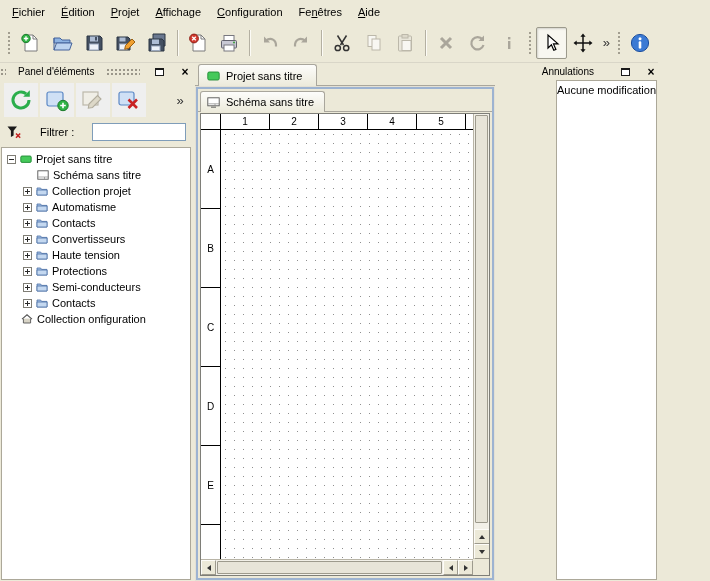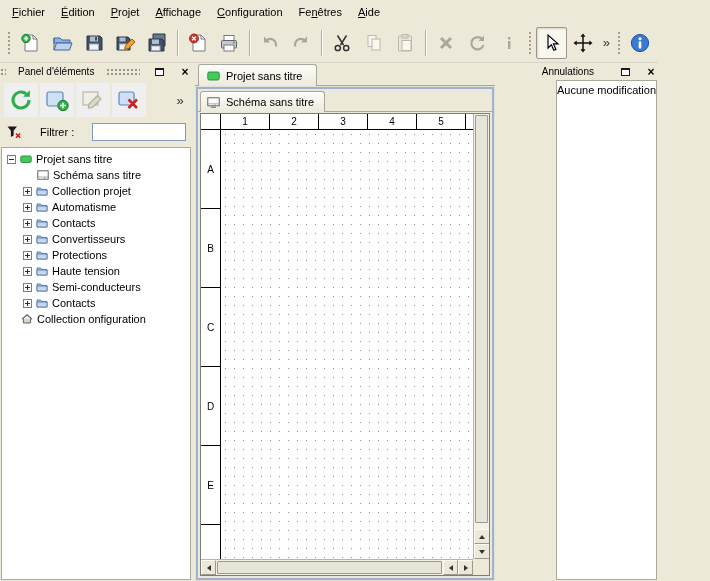--- a/index.html
+++ b/index.html
@@ -362,31 +362,31 @@
           <span>Convertisseurs</span>
         </div>
         <div class="tree-row d1">
           <span class="exp plus"></span>
           <span class="ticon">
               <svg width="12" height="12" viewBox="0 0 12 12">
                 <path d="M1 3h3.6l1 1.4H11V10H1z" fill="#a8c4e8" stroke="#4a6fa5" stroke-width="0.8"></path>
                 <path d="M1 5h10v5H1z" fill="#c4d8f0" stroke="#4a6fa5" stroke-width="0.8"></path>
               </svg>
             </span>
+          <span>Haute tension</span>
+        </div>
+        <div class="tree-row d1">
+          <span class="exp plus"></span>
+          <span class="ticon">
+              <svg width="12" height="12" viewBox="0 0 12 12">
+                <path d="M1 3h3.6l1 1.4H11V10H1z" fill="#a8c4e8" stroke="#4a6fa5" stroke-width="0.8"></path>
+                <path d="M1 5h10v5H1z" fill="#c4d8f0" stroke="#4a6fa5" stroke-width="0.8"></path>
+              </svg>
+            </span>
           <span>Protections</span>
-        </div>
-        <div class="tree-row d1">
-          <span class="exp plus"></span>
-          <span class="ticon">
-              <svg width="12" height="12" viewBox="0 0 12 12">
-                <path d="M1 3h3.6l1 1.4H11V10H1z" fill="#a8c4e8" stroke="#4a6fa5" stroke-width="0.8"></path>
-                <path d="M1 5h10v5H1z" fill="#c4d8f0" stroke="#4a6fa5" stroke-width="0.8"></path>
-              </svg>
-            </span>
-          <span>Haute tension</span>
         </div>
         <div class="tree-row d1">
           <span class="exp plus"></span>
           <span class="ticon">
               <svg width="12" height="12" viewBox="0 0 12 12">
                 <path d="M1 3h3.6l1 1.4H11V10H1z" fill="#a8c4e8" stroke="#4a6fa5" stroke-width="0.8"></path>
                 <path d="M1 5h10v5H1z" fill="#c4d8f0" stroke="#4a6fa5" stroke-width="0.8"></path>
               </svg>
             </span>
           <span>Semi-conducteurs</span>

